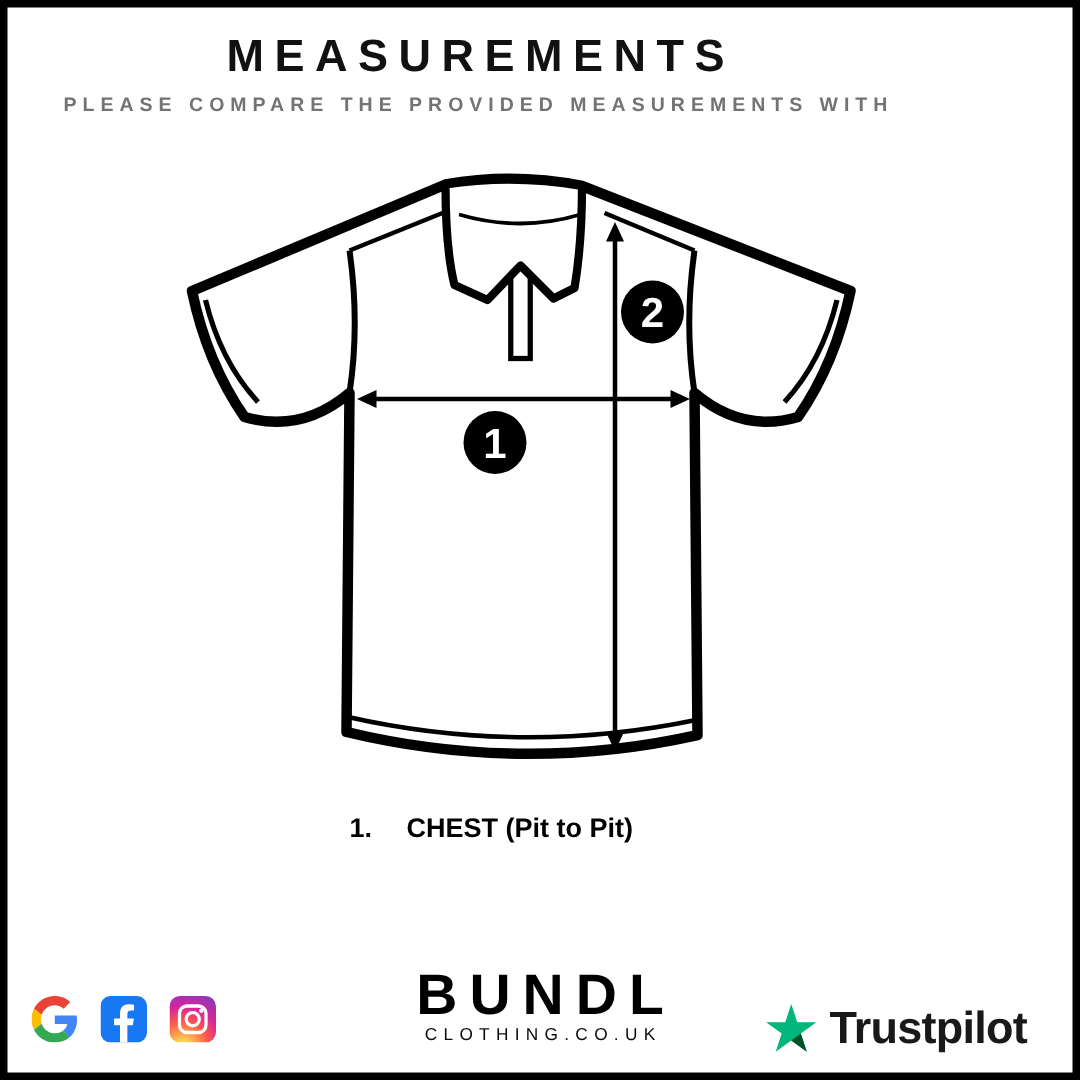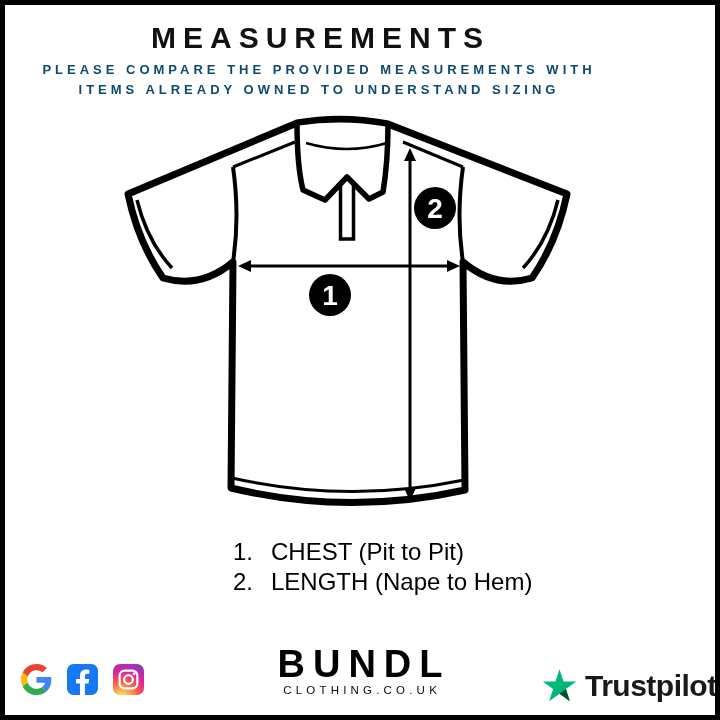--- a/index.html
+++ b/index.html
@@ -17,35 +17,35 @@
   
   .header{position:absolute;left:0;top:0;width:624px;text-align:center;}
   .title{
     margin:16px 0 0 0;
     font-size:30px;font-weight:800;color:#111;
     letter-spacing:7px;text-indent:7px;
     line-height:34px;
   }
   .subtitle{
     margin:5px 0 0 0;
-    font-size:13px;font-weight:700;color:#0c4a6e;
+    font-size:13px;font-weight:700;color:#737373;
     letter-spacing:4px;text-indent:4px;
     line-height:20px;
   }
 
   
   .shirt-svg{position:absolute;left:0;top:105px;width:710px;height:420px;display:block;}
   .badge-num{
     font-family:"Liberation Sans", sans-serif;
     font-size:28px;font-weight:700;fill:#ffffff;
   }
 
   
   .legend{position:absolute;left:228px;top:532px;color:#000;}
-  .legend-row{font-size:24px;font-weight:400;line-height:30px;white-space:nowrap;}
+  .legend-row{font-size:18px;font-weight:700;line-height:30px;white-space:nowrap;}
   .legend-num{display:inline-block;width:38px;}
 
   
   .social{position:absolute;left:16px;top:659px;display:flex;gap:15px;align-items:center;}
   .social .icon{width:31px;height:31px;display:block;}
   .ig-badge{width:31px;height:31px;}
 
   .brand{
     position:absolute;left:50%;top:640px;transform:translateX(-50%);
     text-align:center;white-space:nowrap;
@@ -53,39 +53,38 @@
   .brand-name{
     font-size:38px;font-weight:800;color:#000000;
     letter-spacing:8px;text-indent:8px;line-height:38px;
   }
   .brand-domain{
     font-size:11.5px;font-weight:400;color:#0a0a0a;
     letter-spacing:4.2px;text-indent:4.2px;line-height:13px;margin-top:1px;
   }
 
   .trustpilot{
-    position:absolute;left:536px;top:660px;height:42px;
+    position:absolute;left:504px;top:660px;height:42px;
     display:flex;align-items:center;gap:7px;
   }
   .tp-star{width:37px;height:34px;display:block;}
   .tp-label{
     font-size:30px;font-weight:600;color:#191919;
     letter-spacing:-0.5px;line-height:42px;
   }
 </style>
 </head>
 <body>
 
 <div class="canvas">
 
   <div class="header">
     <div class="title">MEASUREMENTS</div>
     <div class="subtitle">
       <div>PLEASE COMPARE THE PROVIDED MEASUREMENTS WITH</div>
-      <div>ITEMS ALREADY OWNED TO UNDERSTAND SIZING</div>
     </div>
   </div>
 
   <svg class="shirt-svg" viewBox="0 0 710 420">
 
     <path d="M292,13
          L123,84
          Q133,132 158,168
          Q196,179 228,152
          L226,378
@@ -135,23 +134,20 @@
     <g>
       <circle cx="430" cy="98" r="21" fill="#000000"></circle>
       <text class="badge-num" x="430" y="108" text-anchor="middle">2</text>
     </g>
   </svg>
 
   <div class="legend">
     <div class="legend-row">
       <span class="legend-num">1.</span><span>CHEST (Pit to Pit)</span>
     </div>
-    <div class="legend-row">
-      <span class="legend-num">2.</span><span>LENGTH (Nape to Hem)</span>
-    </div>
   </div>
 
   <div class="social">
     <svg class="icon" viewBox="0 0 48 48">
       <path fill="#EA4335" d="M24 9.5c3.54 0 6.71 1.22 9.21 3.6l6.85-6.85C35.9 2.38 30.47 0 24 0 14.62 0 6.51 5.38 2.56 13.22l7.98 6.19C12.43 13.72 17.74 9.5 24 9.5z"></path>
       <path fill="#4285F4" d="M46.98 24.55c0-1.57-.15-3.09-.38-4.55H24v9.02h12.94c-.58 2.96-2.26 5.48-4.78 7.18l7.73 6c4.51-4.18 7.09-10.36 7.09-17.65z"></path>
       <path fill="#FBBC05" d="M10.53 28.59c-.48-1.45-.76-2.99-.76-4.59s.27-3.14.76-4.59l-7.98-6.19C.92 16.46 0 20.12 0 24c0 3.88.92 7.54 2.56 10.78l7.97-6.19z"></path>
       <path fill="#34A853" d="M24 48c6.48 0 11.93-2.13 15.89-5.81l-7.73-6c-2.15 1.45-4.92 2.3-8.16 2.3-6.26 0-11.57-4.22-13.47-9.91l-7.98 6.19C6.51 42.62 14.62 48 24 48z"></path>
     </svg>
     <svg class="icon" viewBox="0 0 40 40">

